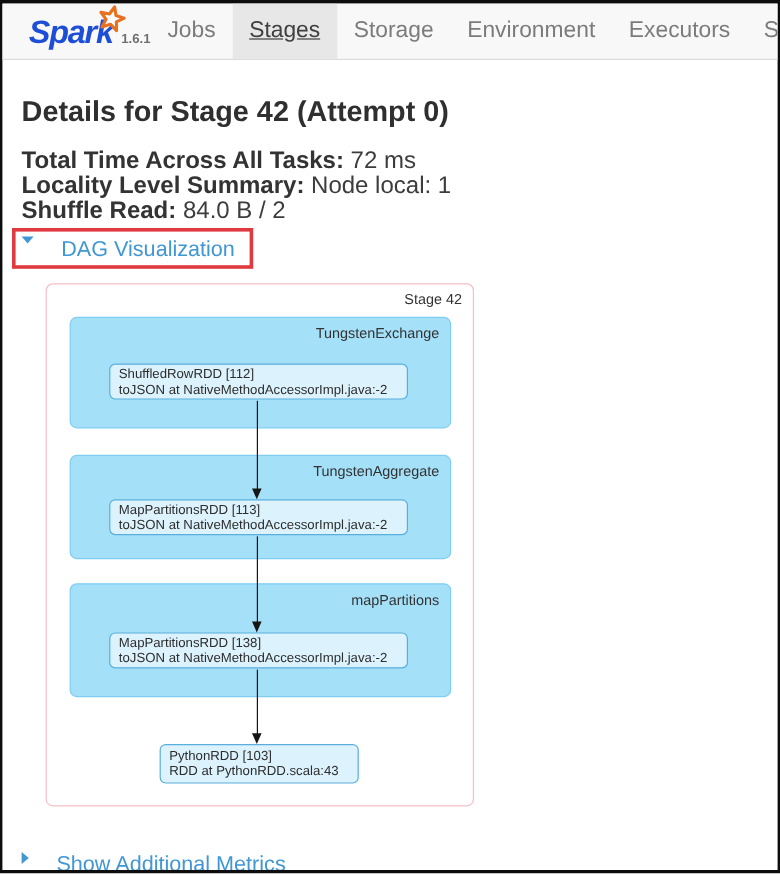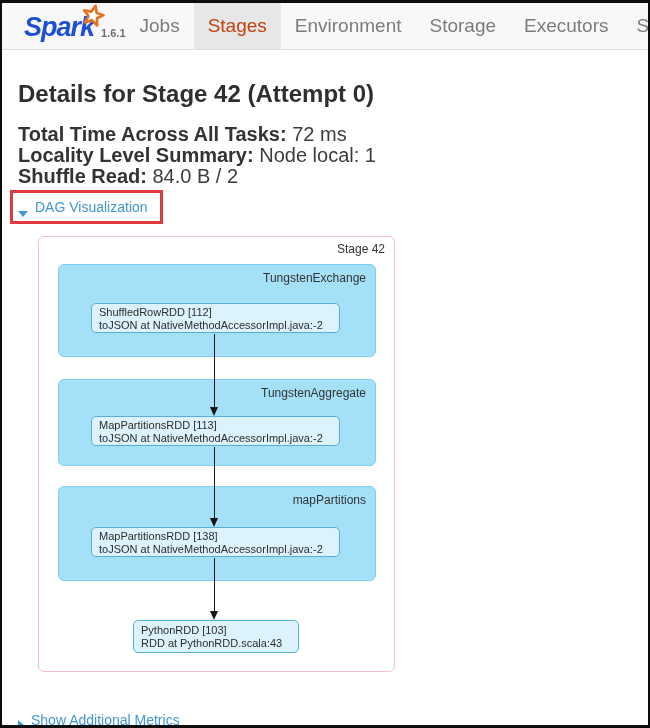--- a/index.html
+++ b/index.html
@@ -35,28 +35,28 @@
     font-size:27px;font-weight:bold;font-style:italic;color:#1d4ed8;
     letter-spacing:-1px;line-height:30px;
   }
   .brand-star{position:absolute;top:-9px;right:-12px;}
   .brand-version{font-size:11px;font-weight:bold;color:#6f6f6f;padding-bottom:3px;}
   .nav-tabs{list-style:none;display:flex;align-items:stretch;margin-right:6px;}
   .nav-tabs li{
     display:flex;align-items:center;padding:0 14px;
     font-size:19px;color:#7c7c7c;cursor:pointer;
   }
-  .nav-tabs li.active{background:var(--nav_active_bg);color:#c2410c;}
+  .nav-tabs li.active{background:var(--nav_active_bg);color:#404040;text-decoration:underline;}
   
   .main{padding:0 16px;}
   .page-title{font-size:24px;font-weight:bold;color:#2f2f2f;margin-top:30px;margin-bottom:16px;letter-spacing:0;}
   .metrics{list-style:none;font-size:20px;line-height:21px;color:#3c3c3c;}
   .metrics b{color:#333;}
   
-  .toggle-link{display:flex;align-items:flex-end;gap:7px;font-size:14px;color:var(--accent_link);cursor:pointer;line-height:20px;}
+  .toggle-link{display:flex;align-items:flex-start;gap:23px;font-size:18px;color:var(--accent_link);cursor:pointer;line-height:20px;}
   .caret{display:inline-block;width:0;height:0;}
   .caret-down{border-left:5px solid transparent;border-right:5px solid transparent;border-top:6px solid var(--accent_link);}
   .caret-right{border-top:5px solid transparent;border-bottom:5px solid transparent;border-left:6px solid var(--accent_link);}
   .dag-toggle-wrap{
     display:inline-block;border:3px solid var(--highlight_red);
     padding:4px 12px 4px 5px;margin-left:-8px;margin-top:3px;
   }
   
   .dag-area{position:relative;height:452px;margin-top:12px;}
   .stage-cluster{
@@ -110,22 +110,22 @@
           <svg width="26" height="26" viewBox="0 0 26 26">
             <path d="M13 2.5 L15.8 9.2 L23 9.6 L17.4 14.2 L19.3 21.2 L13 17.3 L6.7 21.2 L8.6 14.2 L3 9.6 L10.2 9.2 Z" fill="#ffffff" stroke="#e8701f" stroke-width="2.6" stroke-linejoin="round" transform="rotate(14 13 13)"></path>
           </svg>
         </span>
       </span>
       <span class="brand-version">1.6.1</span>
     </div>
     <ul class="nav-tabs">
       <li>Jobs</li>
       <li class="active">Stages</li>
+      <li>Storage</li>
       <li>Environment</li>
-      <li>Storage</li>
       <li>Executors</li>
       <li>SQL</li>
     </ul>
   </div>
 
   <div class="main">
     <h1 class="page-title">Details for Stage 42 (Attempt 0)</h1>
 
     <ul class="metrics">
       <li>

